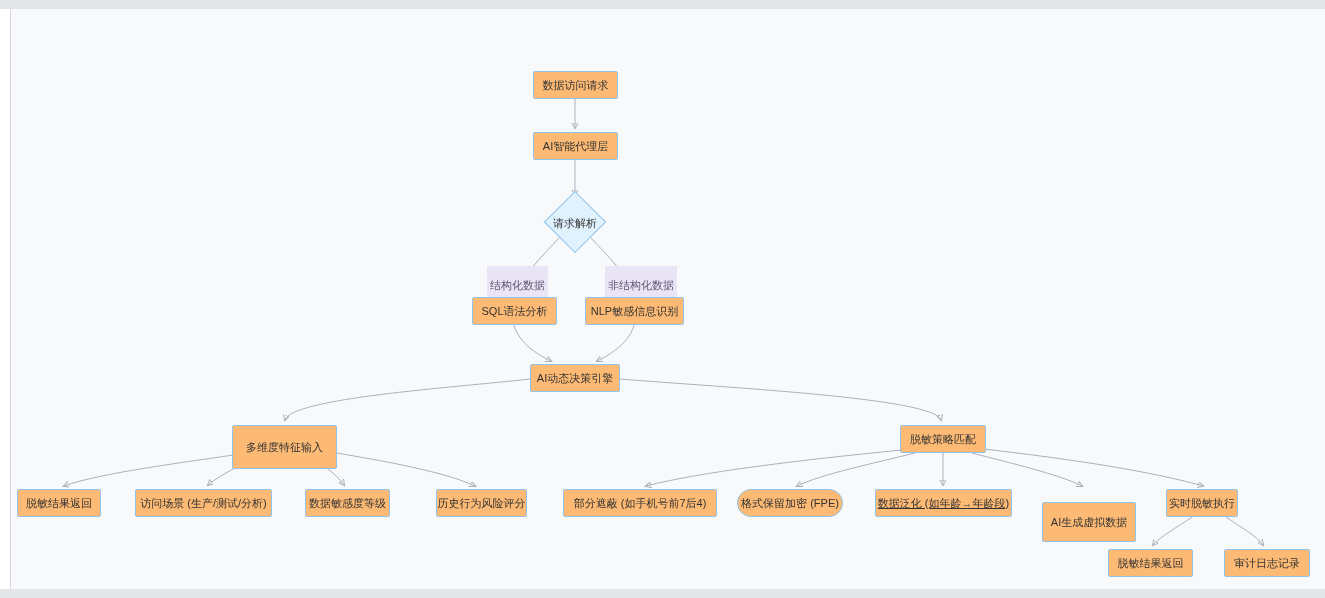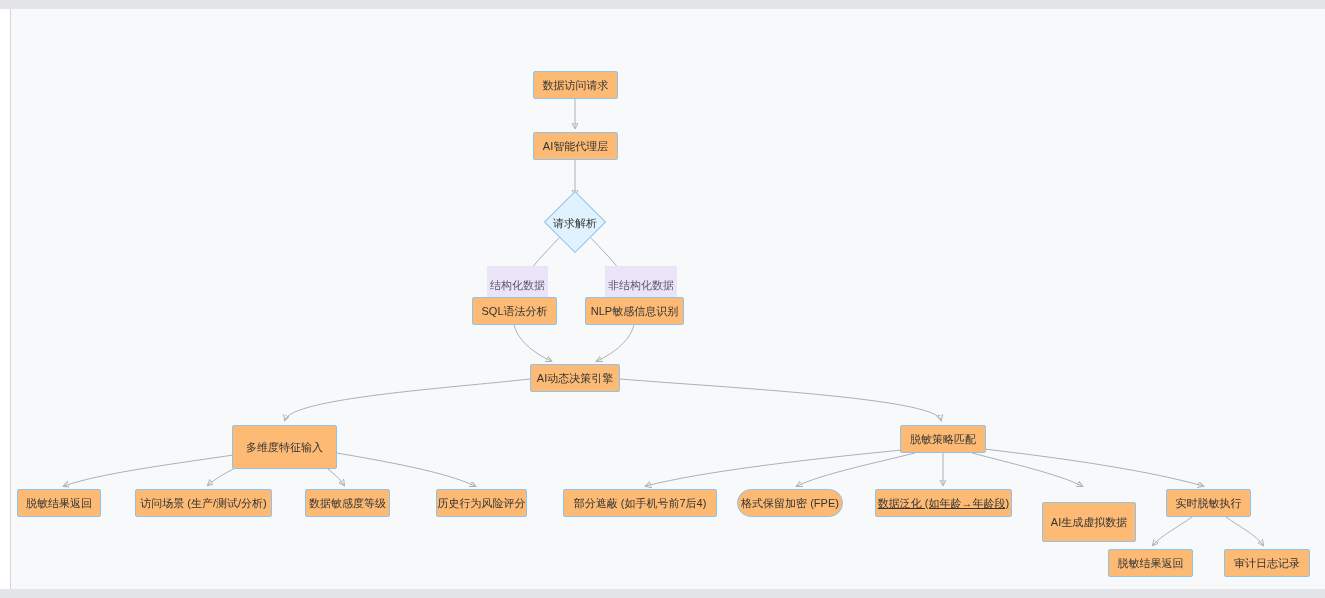--- a/index.html
+++ b/index.html
@@ -83,17 +83,17 @@
 <div class="node" style="left:436px;top:489px;width:91px;height:28px;">历史行为风险评分</div>
 
 <div class="node" style="left:563px;top:489px;width:154px;height:28px;">部分遮蔽 (如手机号前7后4)</div>
 
 <div class="node" style="left:737px;top:489px;width:106px;height:28px;border-radius:14px;">格式保留加密 (FPE)</div>
 
 <div class="node" style="left:875px;top:489px;width:137px;height:28px;text-decoration:underline;">数据泛化 (如年龄→年龄段)</div>
 
 <div class="node" style="left:1042px;top:502px;width:94px;height:40px;">AI生成虚拟数据</div>
 
-<div class="node" style="left:1166px;top:489px;width:85px;height:28px;">实时脱敏执行</div>
+<div class="node" style="left:1166px;top:489px;width:72px;height:28px;">实时脱敏执行</div>
 
 <div class="node" style="left:1108px;top:549px;width:85px;height:28px;">脱敏结果返回</div>
 
 <div class="node" style="left:1224px;top:549px;width:86px;height:28px;">审计日志记录</div>
 
 </body></html>

